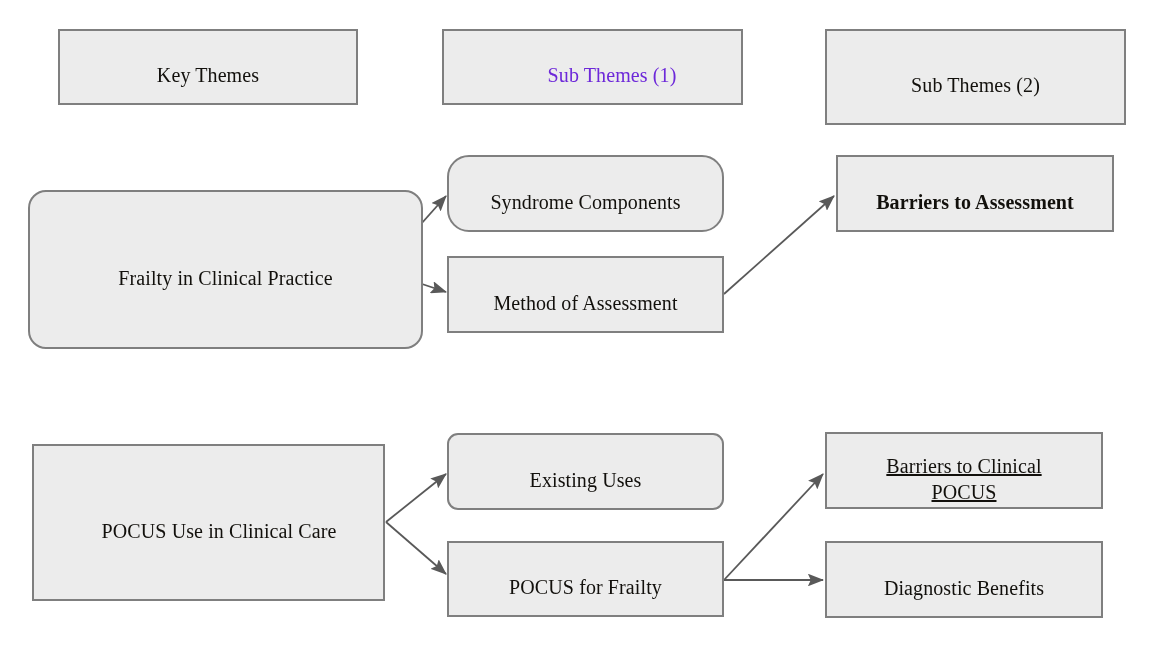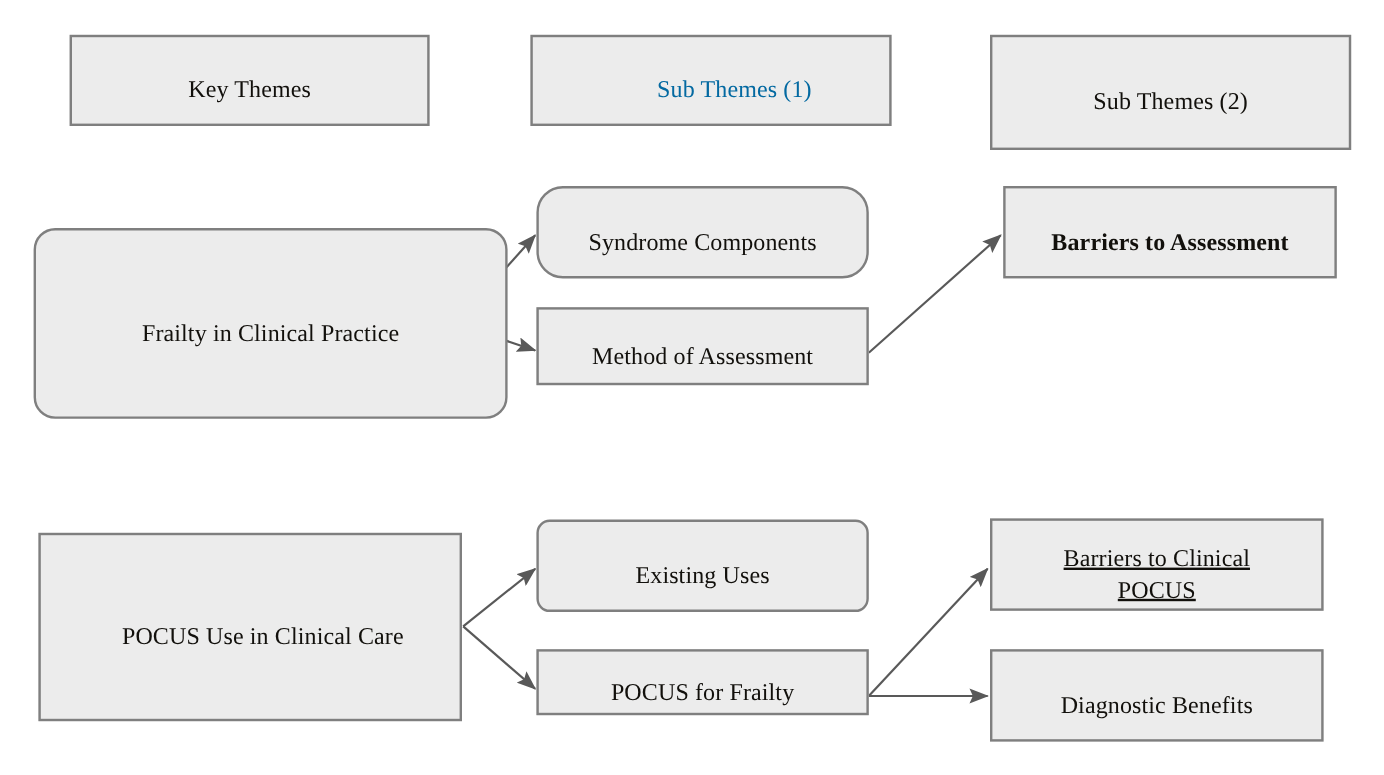--- a/index.html
+++ b/index.html
@@ -61,45 +61,45 @@
         <line x1="386" y1="522" x2="446" y2="474" stroke="#595959" stroke-width="1.8" marker-end="url(#arrowhead)"></line>
         <line x1="386" y1="522" x2="446" y2="574" stroke="#595959" stroke-width="1.8" marker-end="url(#arrowhead)"></line>
         <line x1="724" y1="580" x2="823" y2="474" stroke="#595959" stroke-width="1.8" marker-end="url(#arrowhead)"></line>
         <line x1="724" y1="580" x2="823" y2="580" stroke="#595959" stroke-width="1.8" marker-end="url(#arrowhead)"></line>
       </g>
   </svg>
   <div id="node-layer">
       <div class="node" style="left: 58px; top: 29px; width: 300px; height: 76px; background: rgb(236, 236, 236); border-color: rgb(127, 127, 127); color: rgb(18, 16, 12);">
         <span class="node-label">Key Themes</span>
       </div>
-      <div class="node" style="left: 442px; top: 29px; width: 301px; height: 76px; background: rgb(236, 236, 236); border-color: rgb(127, 127, 127); color: #0369a1; padding-left: 47px;">
+      <div class="node" style="left: 442px; top: 29px; width: 301px; height: 76px; background: rgb(236, 236, 236); border-color: rgb(127, 127, 127); color: #6d28d9; padding-left: 47px;">
         <span class="node-label">Sub Themes (1)</span>
       </div>
       <div class="node" style="left: 825px; top: 29px; width: 301px; height: 96px; background: rgb(236, 236, 236); border-color: rgb(127, 127, 127); color: rgb(18, 16, 12);">
         <span class="node-label">Sub Themes (2)</span>
       </div>
       <div class="node" style="left: 28px; top: 190px; width: 395px; height: 159px; background: rgb(236, 236, 236); border-color: rgb(127, 127, 127); color: rgb(18, 16, 12); border-radius: 18px;">
         <span class="node-label">Frailty in Clinical Practice</span>
       </div>
       <div class="node" style="left: 447px; top: 155px; width: 277px; height: 77px; background: rgb(236, 236, 236); border-color: rgb(127, 127, 127); color: rgb(18, 16, 12); border-radius: 22px;">
         <span class="node-label">Syndrome Components</span>
       </div>
-      <div class="node" style="left: 447px; top: 256px; width: 277px; height: 65px; background: rgb(236, 236, 236); border-color: rgb(127, 127, 127); color: rgb(18, 16, 12);">
+      <div class="node" style="left: 447px; top: 256px; width: 277px; height: 77px; background: rgb(236, 236, 236); border-color: rgb(127, 127, 127); color: rgb(18, 16, 12);">
         <span class="node-label">Method of Assessment</span>
       </div>
       <div class="node" style="left: 836px; top: 155px; width: 278px; height: 77px; background: rgb(236, 236, 236); border-color: rgb(127, 127, 127); color: rgb(18, 16, 12); font-weight: bold;">
         <span class="node-label">Barriers to Assessment</span>
       </div>
       <div class="node" style="left: 32px; top: 444px; width: 353px; height: 157px; background: rgb(236, 236, 236); border-color: rgb(127, 127, 127); color: rgb(18, 16, 12); padding-left: 29px;">
         <span class="node-label">POCUS Use in Clinical Care</span>
       </div>
       <div class="node" style="left: 447px; top: 433px; width: 277px; height: 77px; background: rgb(236, 236, 236); border-color: rgb(127, 127, 127); color: rgb(18, 16, 12); border-radius: 11px;">
         <span class="node-label">Existing Uses</span>
       </div>
-      <div class="node" style="left: 447px; top: 541px; width: 277px; height: 55px; background: rgb(236, 236, 236); border-color: rgb(127, 127, 127); color: rgb(18, 16, 12);">
+      <div class="node" style="left: 447px; top: 541px; width: 277px; height: 76px; background: rgb(236, 236, 236); border-color: rgb(127, 127, 127); color: rgb(18, 16, 12);">
         <span class="node-label">POCUS for Frailty</span>
       </div>
       <div class="node" style="left: 825px; top: 432px; width: 278px; height: 77px; background: rgb(236, 236, 236); border-color: rgb(127, 127, 127); color: rgb(18, 16, 12); text-decoration: underline;">
         <span class="node-label">Barriers to Clinical
 POCUS</span>
       </div>
       <div class="node" style="left: 825px; top: 541px; width: 278px; height: 77px; background: rgb(236, 236, 236); border-color: rgb(127, 127, 127); color: rgb(18, 16, 12);">
         <span class="node-label">Diagnostic Benefits</span>
       </div>
     </div>

